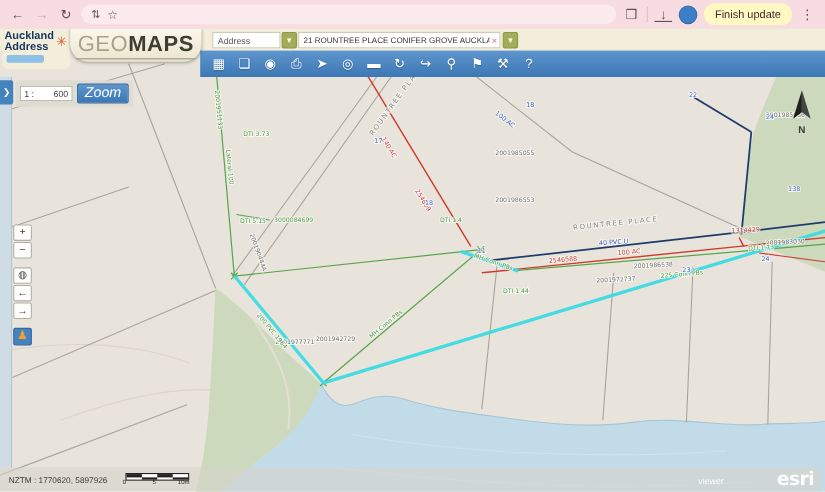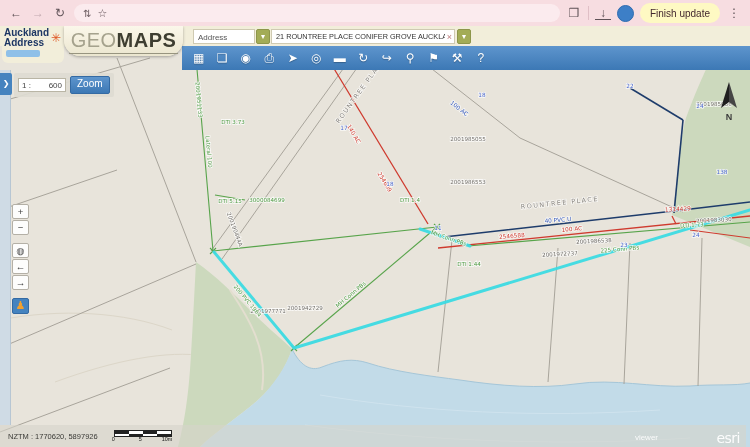--- a/index.html
+++ b/index.html
@@ -51,21 +51,21 @@
   .clear-x{font-size:9px;color:#c08080;cursor:pointer;padding-left:2px;}
 
   
   .panel-tab{position:absolute;left:0;top:73px;width:12px;height:22px;background:#4583bf;z-index:8;
     color:#fff;font-size:8px;text-align:center;line-height:22px;border-radius:0 2px 2px 0;cursor:pointer;}
   .scale-panel{position:absolute;left:14px;top:73px;z-index:8;background:rgba(222,219,210,.93);
     border-radius:2px;padding:3px 4px;display:flex;gap:4px;align-items:center;}
   .scale-input{width:48px;height:14px;background:#fff;border:1px solid #b9b5a5;font-size:8px;color:#444;
     display:flex;align-items:center;justify-content:space-between;padding:0 3px;box-sizing:border-box;}
   .zoom-btn{height:16px;background:linear-gradient(#5e95cd,#3c78b5);border:1px solid #346aa3;border-radius:2px;
-    color:#fff;font-size:10px;line-height:14px;padding:0 6px;cursor:pointer;}
+    color:#fff;font-size:13px;line-height:14px;padding:0 6px;cursor:pointer;font-style:italic;}
 
   
   .side-strip{position:absolute;left:0;top:70px;width:10px;height:355px;background:#cfdbe5;
     border-right:1px solid #b7c6d3;z-index:3;}
   .map-nav{position:absolute;left:12px;top:204px;width:17px;z-index:8;}
   .nav-btn{width:17px;height:15px;background:#fdfdfc;border:1px solid #b4b0a6;border-radius:2px;
     box-sizing:border-box;font-size:9.5px;color:#444;text-align:center;line-height:13px;cursor:pointer;margin-bottom:1px;}
   .nav-btn.gap{margin-top:8px;}
   .nav-btn.pegman{background:#4583bf;border-color:#346aa3;color:#f0a030;margin-top:8px;height:16px;font-size:11px;}
 
@@ -75,21 +75,21 @@
 
   
   .statusbar{position:absolute;left:0;bottom:0;right:4px;height:22px;background:rgba(214,211,202,.6);z-index:9;
     display:flex;align-items:center;}
   .coords{font-size:7.5px;color:#3a3a36;margin-left:8px;white-space:nowrap;}
   .scalebar{position:relative;margin-left:14px;width:62px;height:14px;}
   .sb-bar{position:absolute;left:2px;top:1px;width:56px;height:5px;border:1px solid #222;box-sizing:content-box;background:#fff;}
   .sb-seg{position:absolute;height:2.5px;background:#222;}
   .sb-labels span{position:absolute;top:7px;font-size:5.5px;color:#222;}
   .watermark{position:absolute;right:92px;bottom:5px;font-size:8px;color:rgba(255,255,255,.9);z-index:10;}
-  .esri-logo{position:absolute;right:10px;bottom:1px;font-size:14px;font-weight:400;letter-spacing:-.5px;
+  .esri-logo{position:absolute;right:10px;bottom:1px;font-size:17px;font-weight:700;letter-spacing:-.5px;
     color:rgba(255,255,255,.93);z-index:10;font-family:"DejaVu Sans",sans-serif;}
 
   
   .mlabel{font-family:"DejaVu Sans",sans-serif;text-anchor:middle;
     paint-order:stroke;stroke:rgba(255,255,255,.75);stroke-width:1.6px;}
   .ml-street{fill:#8b8780;font-size:6.5px;letter-spacing:1.4px;}
   .ml-parcel{fill:#73706a;font-size:5.6px;}
   .ml-green{fill:#4f9a43;font-size:5.6px;}
   .ml-red{fill:#cf3a2e;font-size:5.8px;}
   .ml-blue{fill:#3558b8;font-size:5.8px;}

